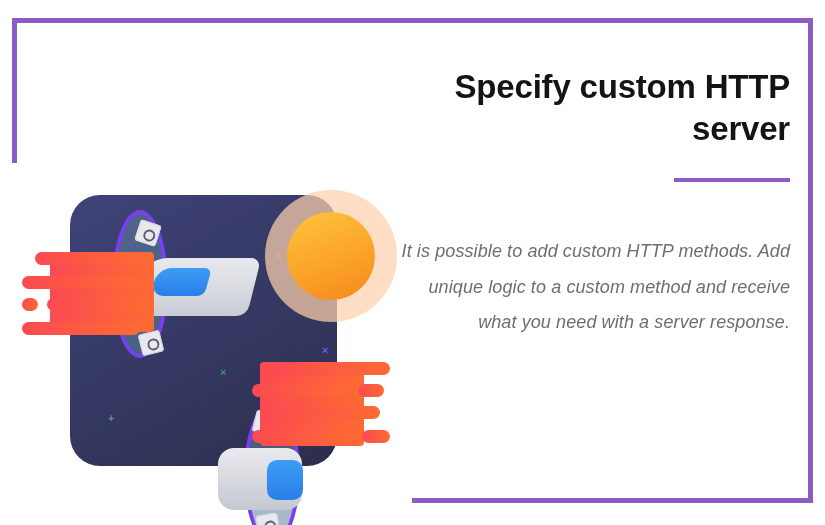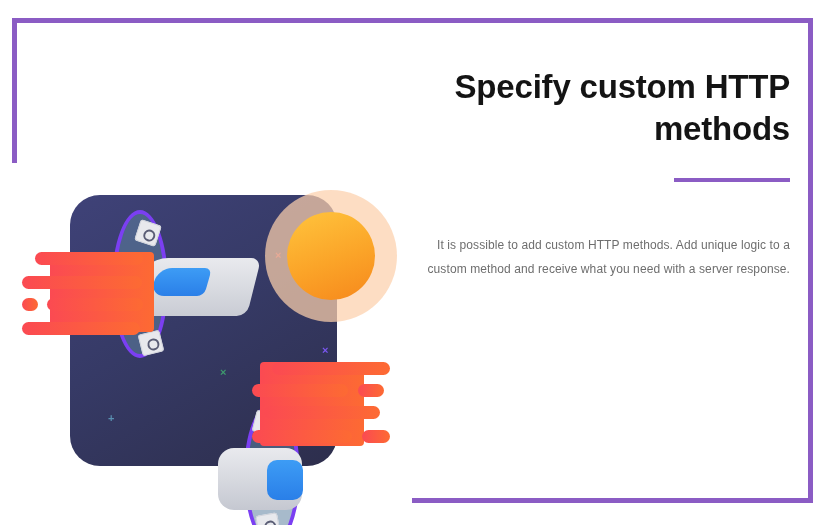--- a/index.html
+++ b/index.html
@@ -18,22 +18,23 @@
   .frame-bottom{position:absolute;left:412px;top:498px;width:401px;height:5px;background:var(--accent);}
 
   
   .text-col{position:absolute;left:398px;top:66px;width:392px;text-align:right;}
   .title{
     font-size:33px;line-height:1.28;font-weight:bold;
     color:#141414;letter-spacing:-0.2px;margin:0;
   }
   .divider{display:inline-block;width:116px;height:4px;background:var(--accent);margin-top:28px;}
   .body-text{
-    margin:48px 0 0 0;font-size:12px;line-height:1.95;color:#6e6e6e;
+    margin:48px 0 0 0;font-size:18px;line-height:1.95;color:#6e6e6e;
     letter-spacing:.1px;
+    font-style:italic;
   }
 
   
   .illus{position:absolute;left:22px;top:180px;width:372px;height:300px;}
   .card{
     position:absolute;left:48px;top:15px;width:267px;height:271px;
     border-radius:30px;
     background:linear-gradient(135deg,#3b3f70 0%,#343濃 0%,#393c6b 35%,#2e2f4f 100%);
     background:linear-gradient(150deg,#3f4278 0%,#363a66 45%,#2d2e4c 100%);
     overflow:hidden;
@@ -92,21 +93,21 @@
 <body>
 
 <div class="slide">
 
   <div class="frame-top"></div>
   <div class="frame-left"></div>
   <div class="frame-right"></div>
   <div class="frame-bottom"></div>
 
   <div class="text-col">
-    <h1 class="title">Specify custom HTTP methods</h1>
+    <h1 class="title">Specify custom HTTP server</h1>
     <span class="divider"></span>
     <p class="body-text">It is possible to add custom HTTP methods. Add unique logic to a custom method and receive what you need with a server response.</p>
   </div>
 
   <div class="illus">
 
     <div class="card">
       <div class="sparkle" style="left:42px;top:60px;color:#5a8fb0">+</div>
       <div class="sparkle" style="left:205px;top:55px;color:#b2475c">×</div>
       <div class="sparkle" style="left:150px;top:172px;color:#3e9a6e">×</div>

